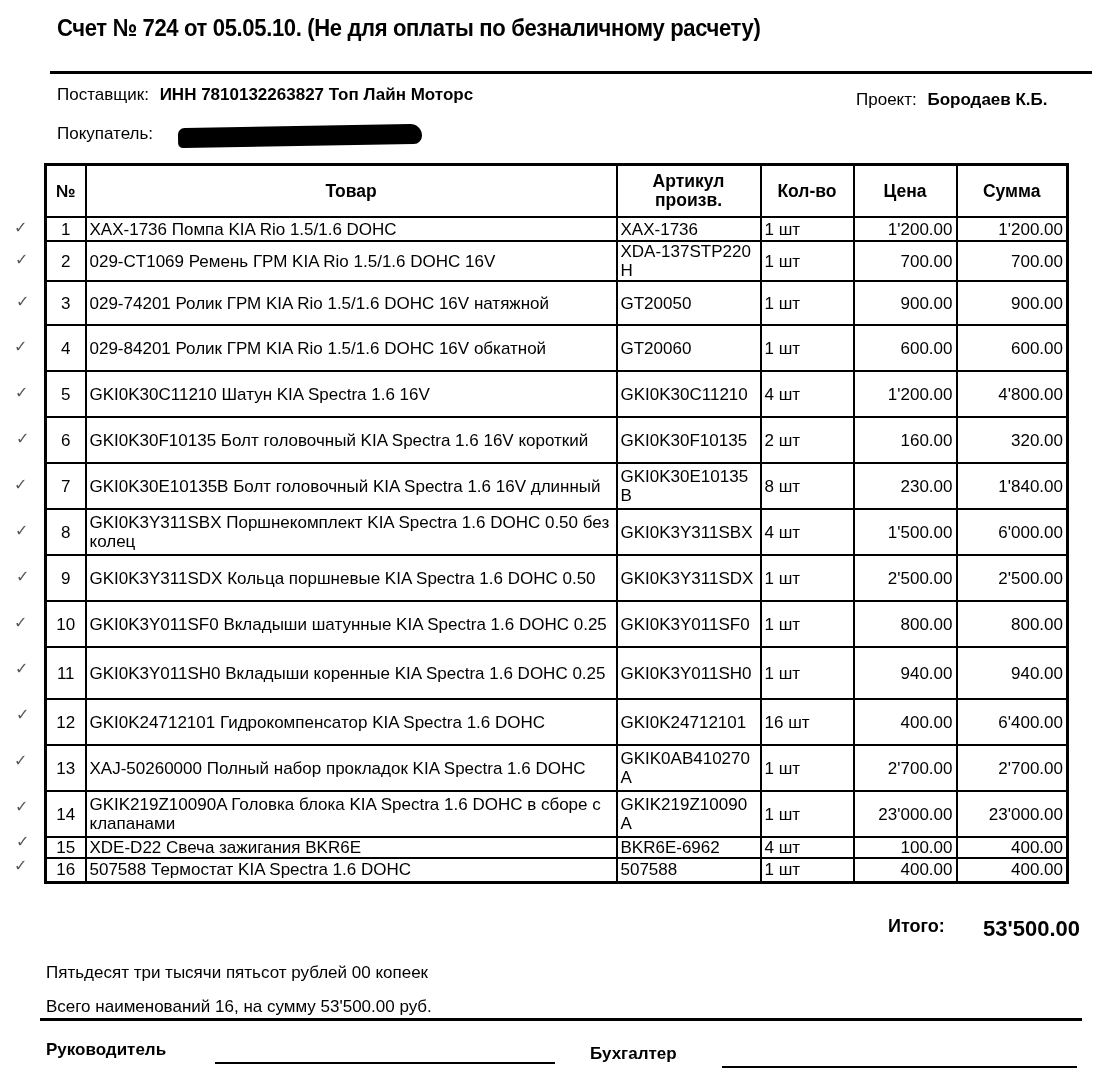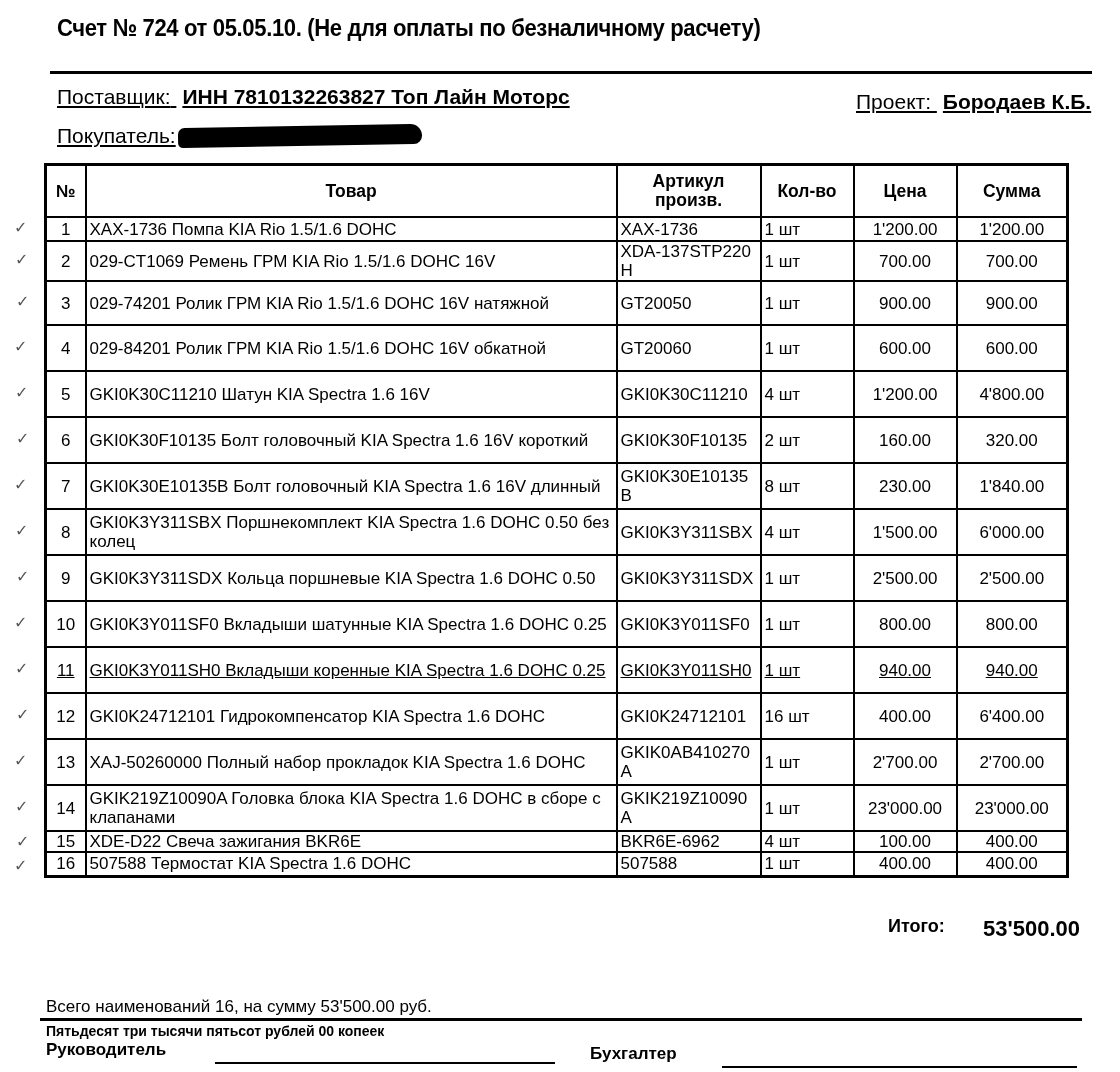--- a/index.html
+++ b/index.html
@@ -2,40 +2,40 @@
 <html><head>
 <meta charset="utf-8">
 <style>
   html, body { margin: 0; padding: 0; background: #ffffff; }
   body { width: 1120px; height: 1072px; position: relative; overflow: hidden;
          font-family: "Liberation Sans", sans-serif; color: #000; }
   .abs { position: absolute; }
   .title { left: 57px; top: 14px; font-size: 24.5px; font-weight: bold; letter-spacing: -0.4px;
            transform: scaleX(0.9); transform-origin: left top; white-space: nowrap; }
   .rule { position: absolute; background: #000; }
-  .lbl { font-size: 21px; white-space: nowrap; text-decoration: underline; }
+  .lbl { font-size: 17px; white-space: nowrap; }
   .bold { font-weight: bold; }
   .redact { position: absolute; left: 178px; top: 126px; width: 244px; height: 20px;
             background: #000; border-radius: 8px 14px 10px 6px; transform: rotate(-1deg); }
   .checks { position: absolute; left: 0; top: 0; }
   .check { position: absolute; font-size: 16px; color: #555; font-family: "DejaVu Sans", sans-serif; }
 
   table.inv { position: absolute; left: 44px; top: 163px; border-collapse: collapse;
               border: 3px solid #000; table-layout: fixed; }
   table.inv td, table.inv th { border: 2px solid #000; padding: 0 3px; font-size: 17px;
               line-height: 19px; vertical-align: middle; overflow: hidden; }
   table.inv th { font-weight: bold; text-align: center; height: 50px; font-size: 17.5px; }
   table.inv td.num { text-align: center; }
-  table.inv td.right { text-align: center; }
+  table.inv td.right { text-align: right; }
   table.inv td.name { white-space: normal; }
   table.inv td.art { white-space: normal; word-break: break-all; }
   .itogo-l { left: 888px; top: 916px; font-size: 18px; font-weight: bold; }
   .itogo-v { left: 983px; top: 916px; font-size: 22px; font-weight: bold; }
   .sum1 { left: 46px; top: 997px; font-size: 17px; }
-  .sum2 { left: 46px; top: 1023px; font-size: 14px; font-weight: bold; }
+  .sum2 { left: 46px; top: 963px; font-size: 17px; font-weight: normal; }
   .sig1 { left: 46px; top: 1040px; font-size: 17px; font-weight: bold; }
   .sig2 { left: 590px; top: 1044px; font-size: 17px; font-weight: bold; }
 </style>
 </head>
 <body>
 
 <div class="abs title">Счет № 724 от 05.05.10. (Не для оплаты по безналичному расчету)</div>
 <div class="rule" style="left:50px; top:71px; width:1042px; height:3px;"></div>
 
 <div class="abs lbl" style="left:57px; top:85px;">
@@ -146,21 +146,21 @@
         <td class="right">2'500.00</td>
       </tr>
       <tr style="height: 46px;">
         <td class="num">10</td>
         <td class="name">GKI0K3Y011SF0  Вкладыши шатунные KIA Spectra 1.6 DOHC 0.25</td>
         <td class="art">GKI0K3Y011SF0</td>
         <td>1 шт</td>
         <td class="right">800.00</td>
         <td class="right">800.00</td>
       </tr>
-      <tr style="height: 46px; text-decoration: underline;">
+      <tr style="height: 52px;">
         <td class="num">11</td>
         <td class="name">GKI0K3Y011SH0  Вкладыши коренные KIA Spectra 1.6 DOHC 0.25</td>
         <td class="art">GKI0K3Y011SH0</td>
         <td>1 шт</td>
         <td class="right">940.00</td>
         <td class="right">940.00</td>
       </tr>
       <tr style="height: 46px;">
         <td class="num">12</td>
         <td class="name">GKI0K24712101  Гидрокомпенсатор KIA Spectra 1.6 DOHC</td>

